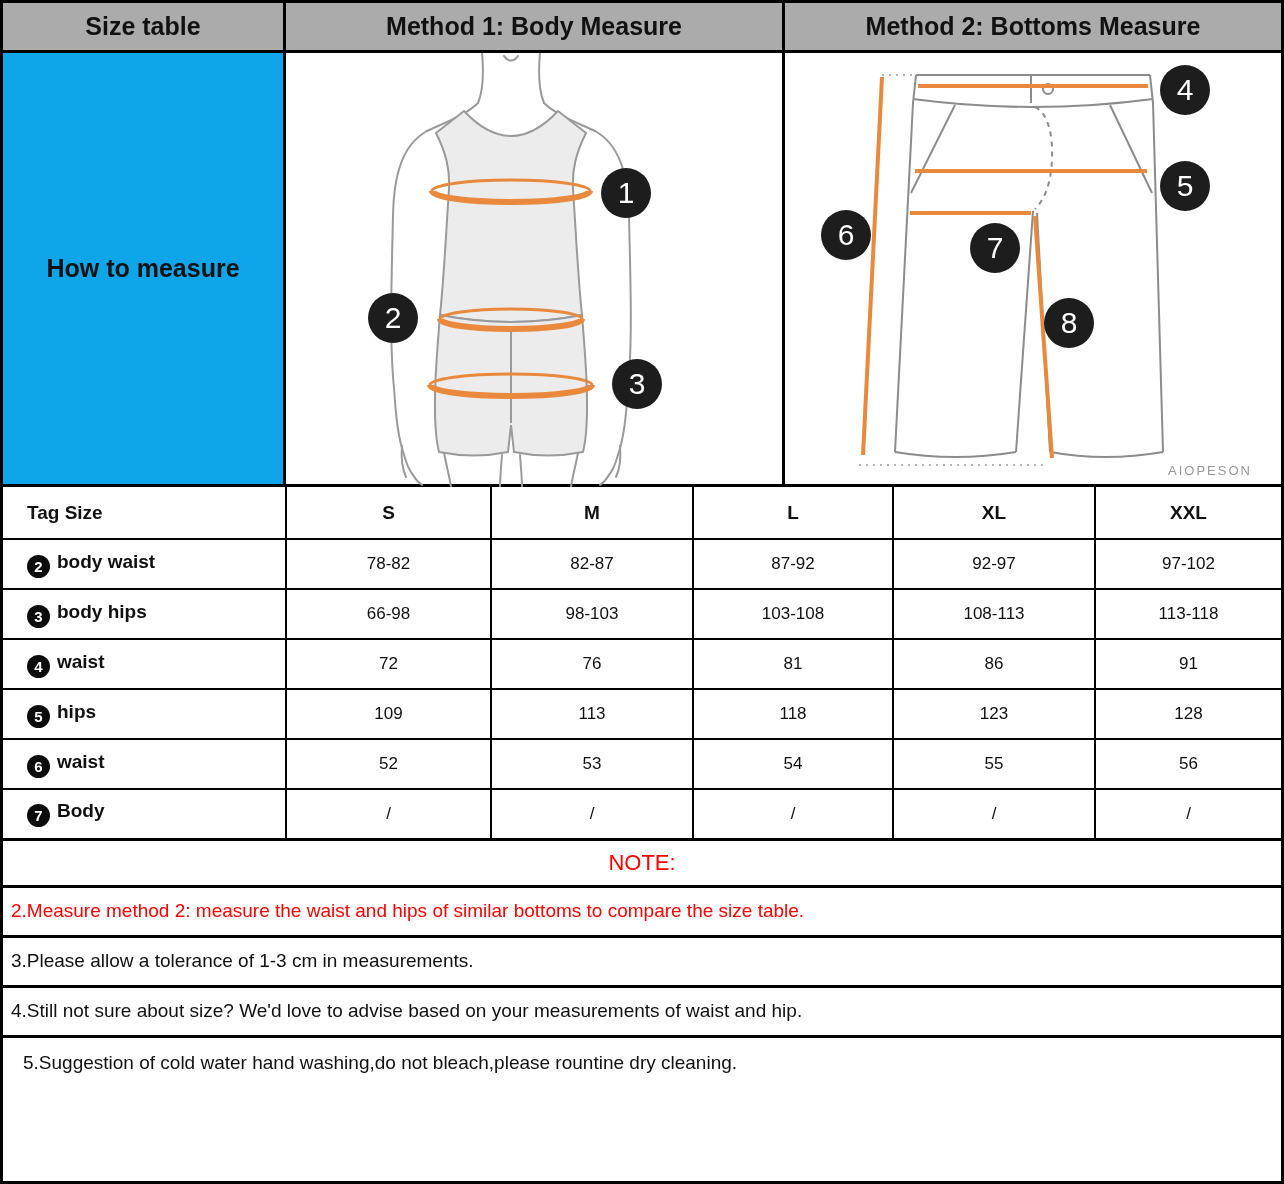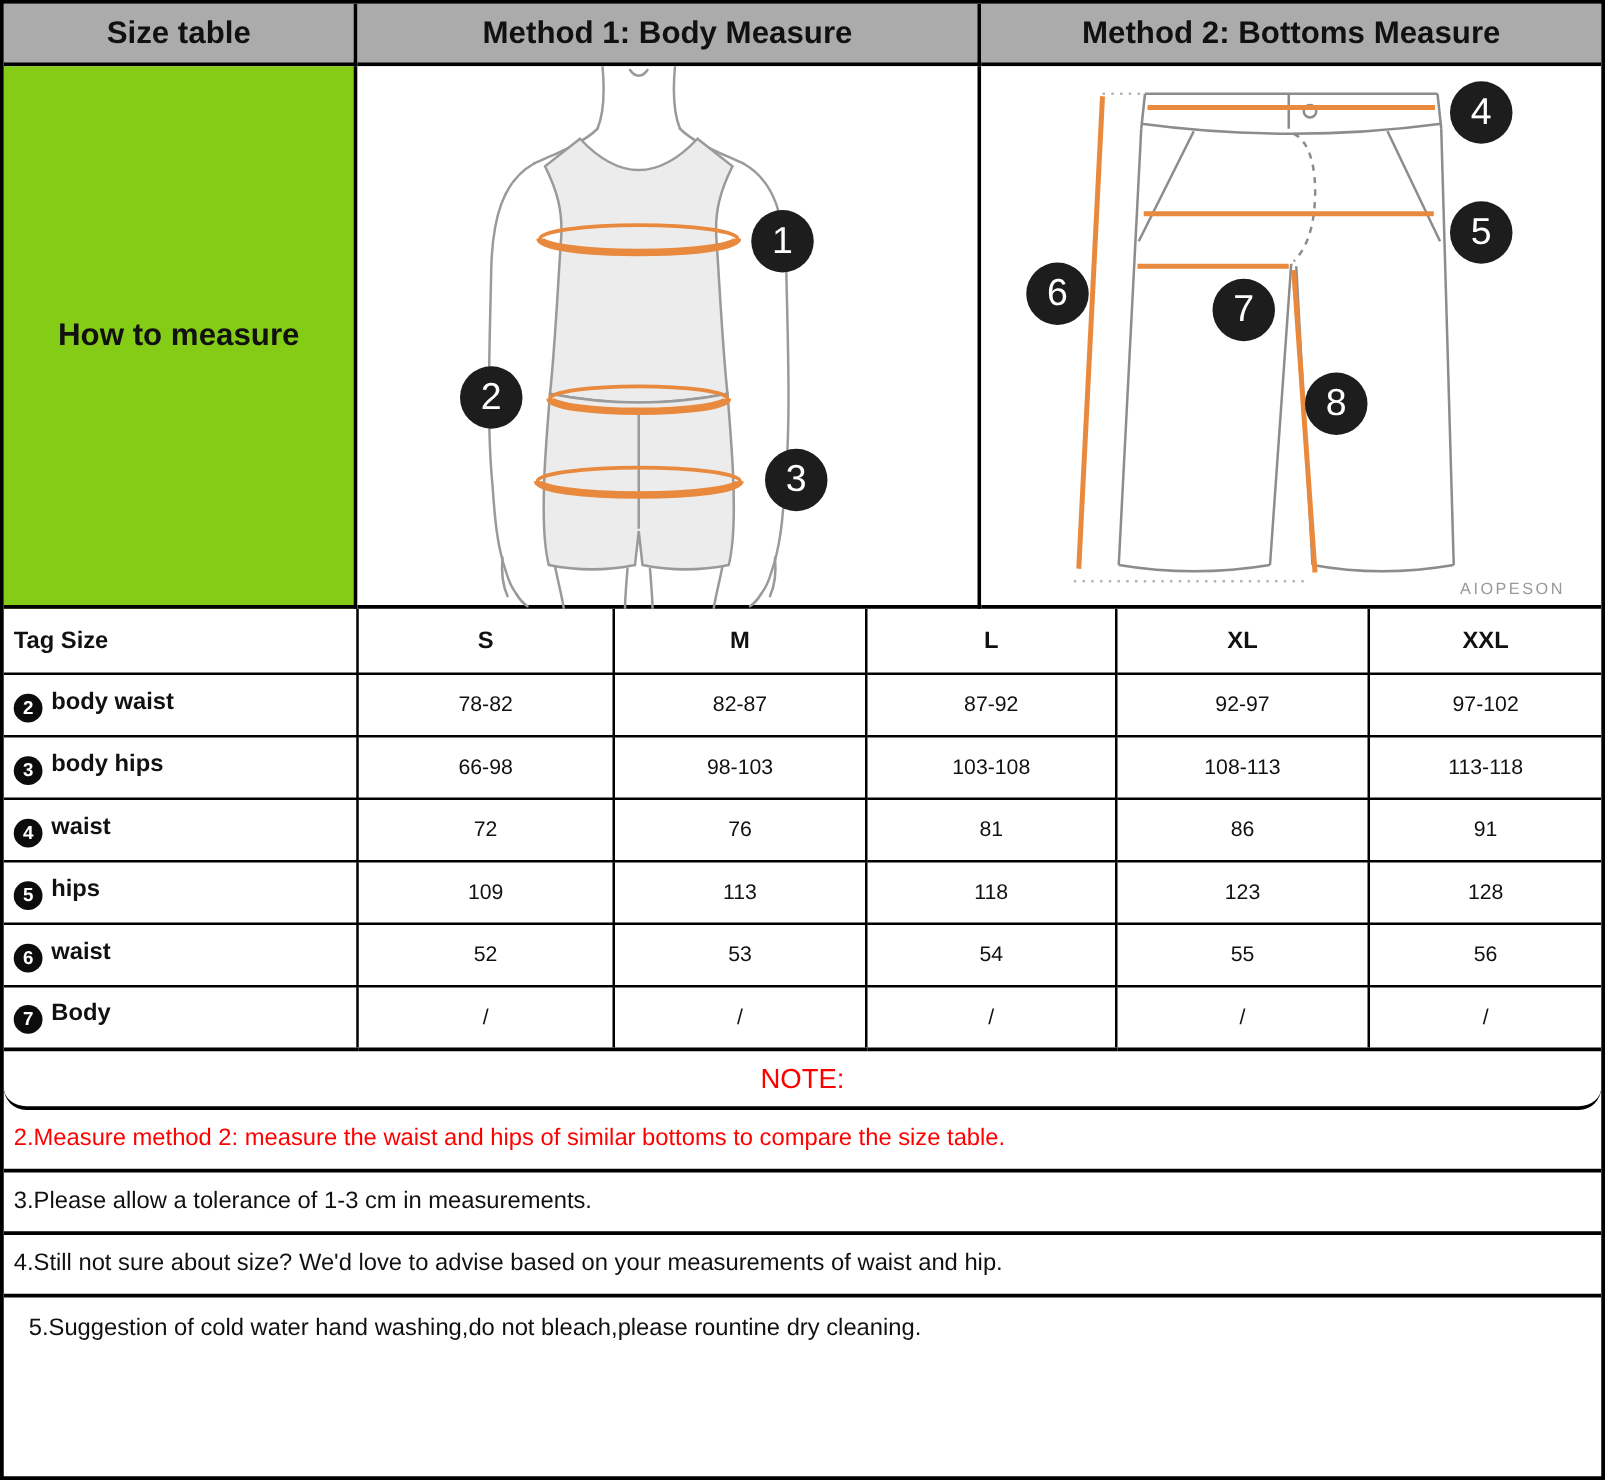--- a/index.html
+++ b/index.html
@@ -8,54 +8,54 @@
            border:3px solid #000; overflow:hidden; }
 
   
   .top-grid { display:grid; grid-template-columns:283px 499px 1fr;
               grid-template-rows:50px 434px; }
   .cell { border-right:3px solid #000; border-bottom:3px solid #000; }
   .cell.last-col { border-right:none; }
   .hdr { background:#ababab; display:flex; align-items:center; justify-content:center;
          font-size:25px; font-weight:700; color:#111; }
   .how { display:flex; align-items:center; justify-content:center;
-         font-size:25px; font-weight:700; color:#111; background:#84cc16; }
+         font-size:25px; font-weight:700; color:#111; background:#0ea5e9; }
   .diagram { position:relative; background:#fff; }
   .diagram svg { position:absolute; left:0; top:0; }
 
   .marker { position:absolute; width:50px; height:50px; border-radius:50%;
             background:#1d1d1d; color:#fff; display:flex; align-items:center;
             justify-content:center; font-size:30px; font-weight:400; }
 
   
   .pm-band { height:45px; background:#ababab; border-bottom:3px solid #000;
              display:flex; align-items:center; justify-content:center;
              font-size:25px; font-weight:700; color:#111; }
 
   
   table { width:100%; border-collapse:collapse; table-layout:fixed; }
   col.c0{width:283px;} col.c1{width:205px;} col.c2{width:202px;}
   col.c3{width:200px;} col.c4{width:202px;}
   th, td { border:2px solid #000; font-size:17px; color:#111; text-align:center;
            vertical-align:middle; background:#fff; }
   th { height:52px; font-size:19px; font-weight:700; }
   td { height:50px; font-weight:400; }
-  th.lab, td.lab { text-align:left; padding-left:8px; font-weight:700; font-size:19px; }
+  th.lab, td.lab { text-align:left; padding-left:24px; font-weight:700; font-size:19px; }
   th:first-child, td:first-child { border-left:none; }
   th:last-child, td:last-child { border-right:none; }
   tr:first-child th { border-top:none; }
   tr.bottom td { border-bottom:3px solid #000; }
   .cnum { display:inline-flex; width:23px; height:23px; border-radius:50%;
           background:#0c0c0c; color:#fff; align-items:center; justify-content:center;
           font-size:15px; font-weight:700; margin-right:7px; vertical-align:-4px; }
 
   
   .note-title { height:47px; border-bottom:3px solid #000; display:flex;
                 align-items:center; justify-content:center; font-size:22px;
-                color:#ff0000;border-radius:18px; }
+                color:#ff0000; }
   .note-row { height:50px; border-bottom:3px solid #000; display:flex;
               align-items:center; padding-left:8px; font-size:19px; color:#111; }
   .note-row:last-child { border-bottom:none;margin-left:12px; }
   .note-row[data-color="red"] { color:#ff0000; }
 </style>
 </head>
 <body>
 
 <div class="sheet">
 

